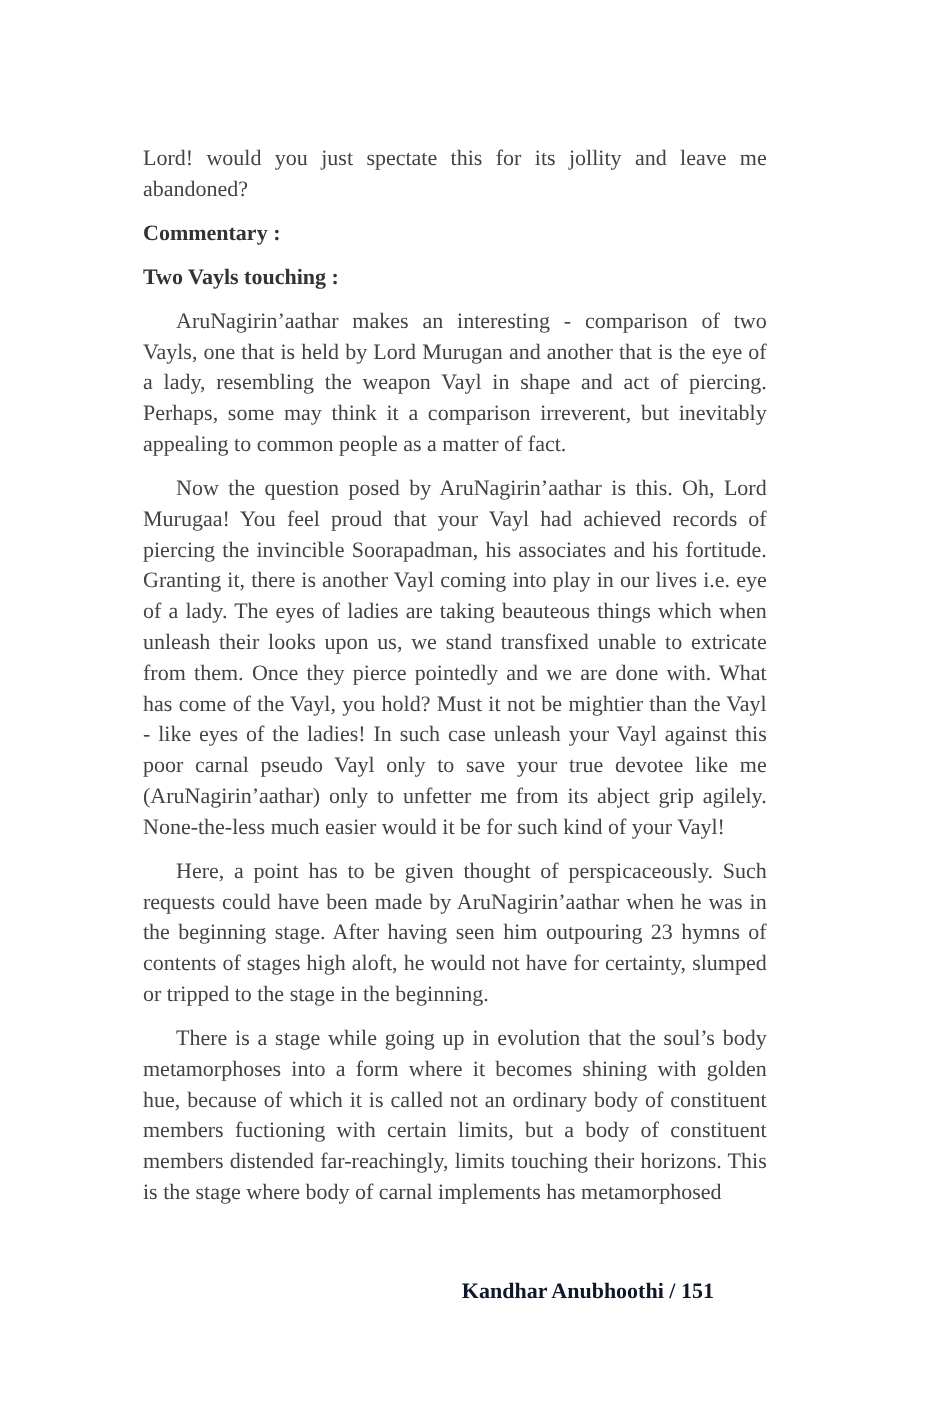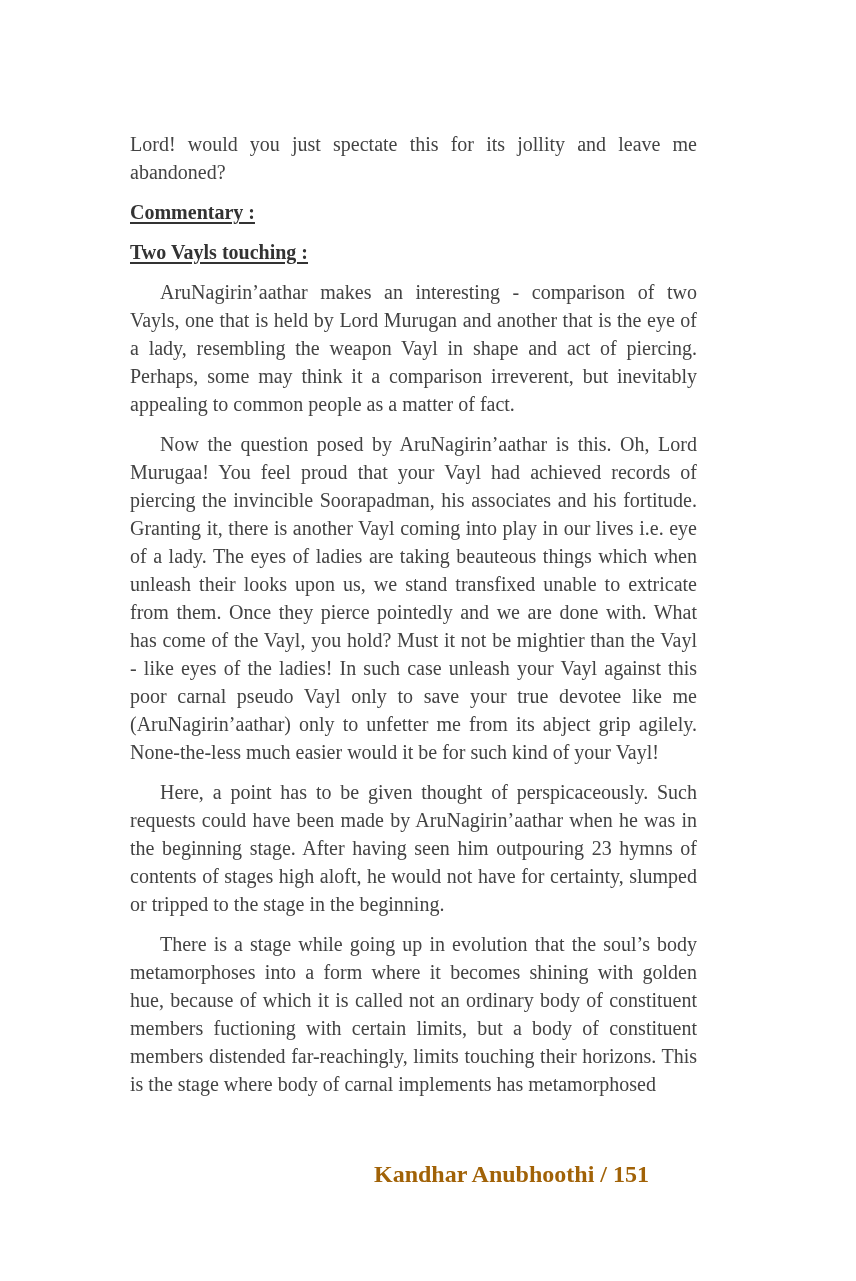--- a/index.html
+++ b/index.html
@@ -30,33 +30,32 @@
     text-indent: 30px;
   }
   .para.no-indent {
     text-indent: 0;
   }
   .heading {
     font-size: 20px;
     line-height: 28px;
     font-weight: bold;
     color: #333333;
-    text-decoration: underline;
     text-underline-offset: 3px;
     margin: 0 0 12px 0;
     text-align: left;
   }
   .page-footer {
     position: absolute;
     top: 1160px;
     right: 103px;
-    font-size: 24px;
+    font-size: 20px;
     line-height: 28px;
     font-weight: bold;
-    color: #a16207;
+    color: #0f172a;
     white-space: nowrap;
   }
 </style>
 </head>
 <body>
 
 <div class="page">
   <main class="body-text">
     <p class="para no-indent">Lord! would you just spectate this for its jollity and leave me abandoned?</p>
 

